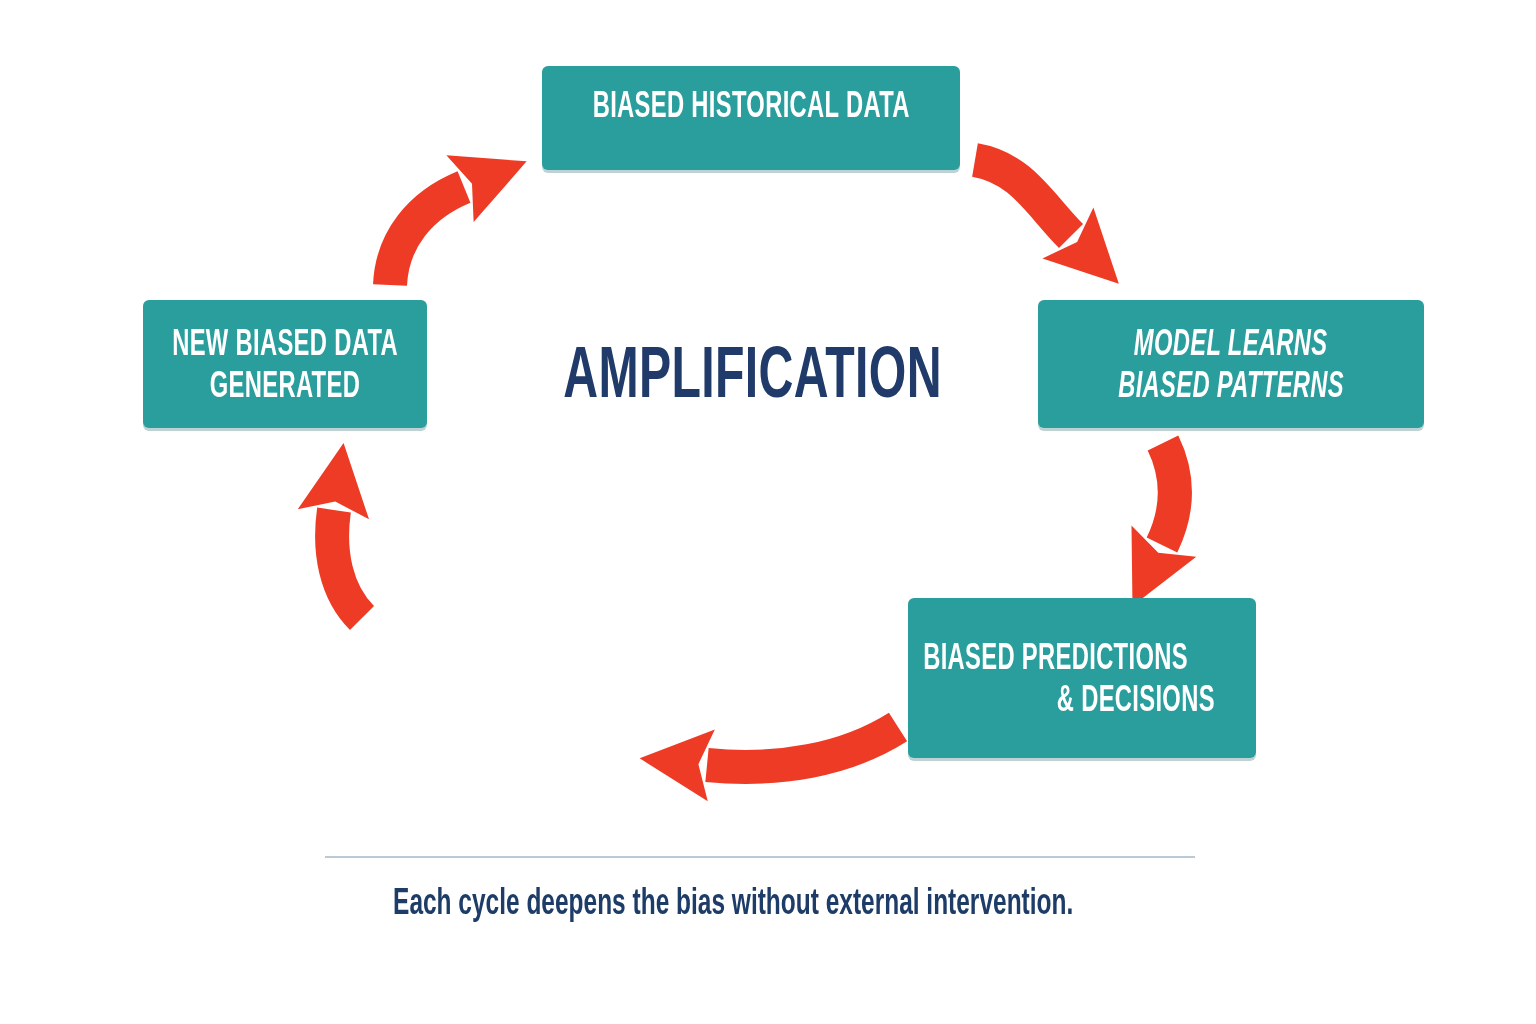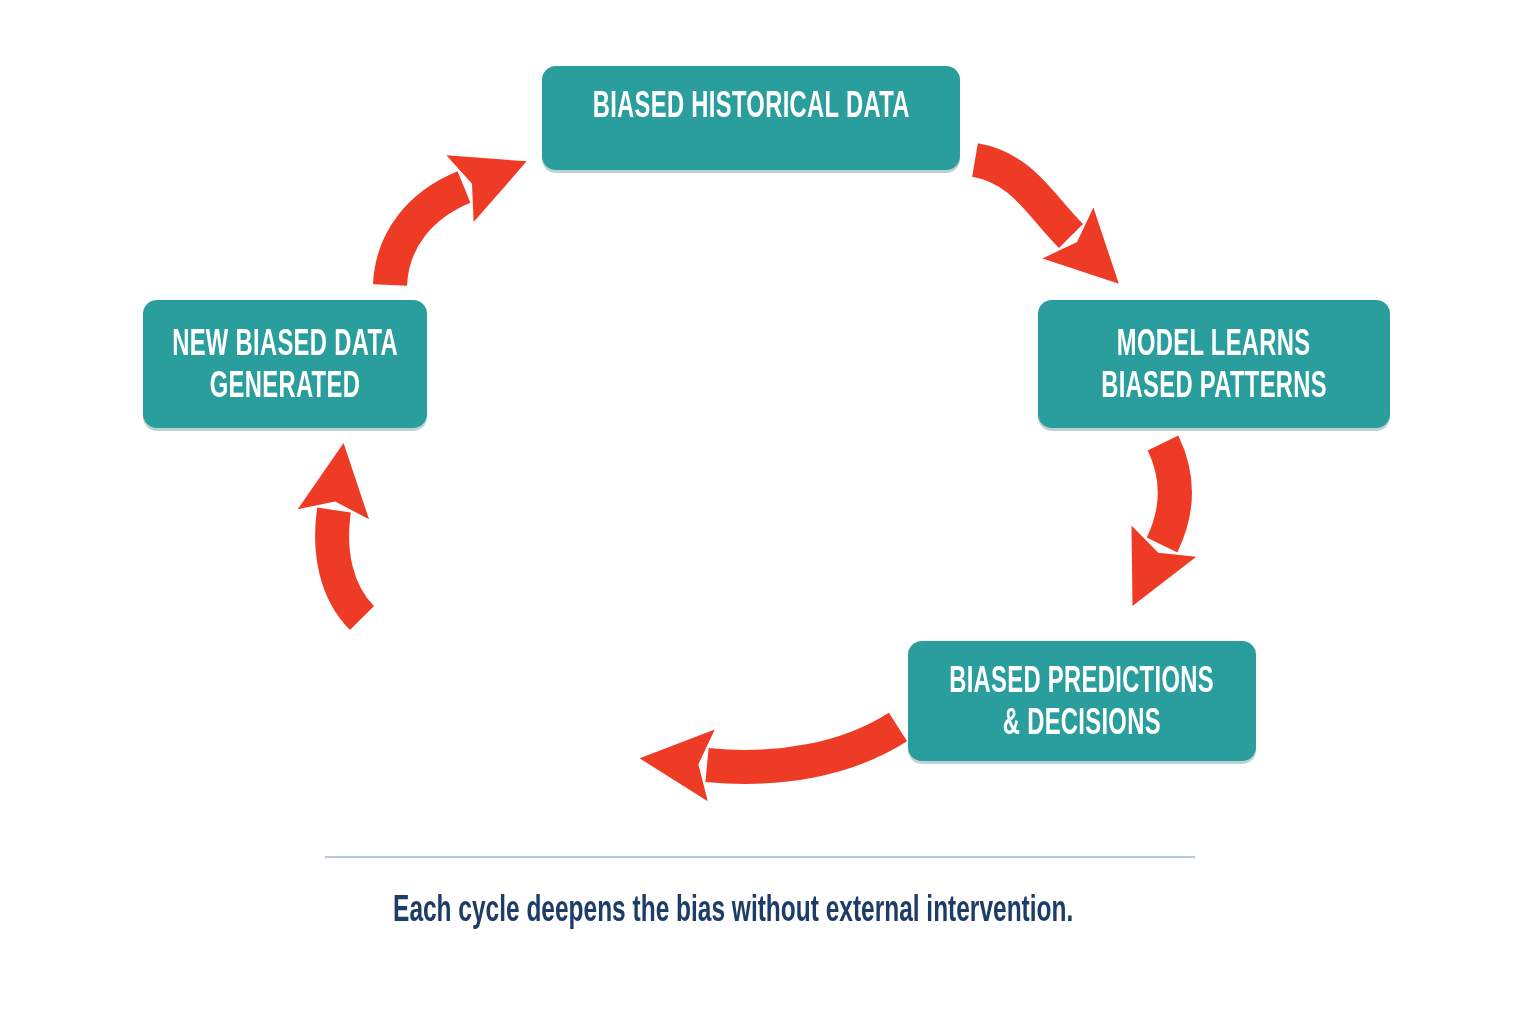--- a/index.html
+++ b/index.html
@@ -2,41 +2,41 @@
 <html><head>
 <meta charset="utf-8">
 <style>
   html,body { margin:0; padding:0; background:#ffffff; }
   .canvas {
     position:relative; width:1536px; height:1024px; background:#ffffff;
     font-family:"Liberation Sans", sans-serif; overflow:hidden;
   }
   .arrows { position:absolute; left:0; top:0; width:1536px; height:1024px; }
   .node {
-    position:absolute; background:#2a9e9d; border-radius:14px;
+    position:absolute; background:#2a9e9d; border-radius:6px;
     display:flex; flex-direction:column; justify-content:center; align-items:center;
     color:#ffffff; font-weight:bold; font-size:36px; line-height:42px;
     box-shadow:0 3px 0 rgba(18,92,92,0.28);
     text-align:center;
   }
   .node .ln { display:inline-block; white-space:nowrap; transform:scaleX(0.66); letter-spacing:0.5px; }
   #node-top          { left:542px; top:66px;  width:418px; height:104px; padding-bottom:26px; box-sizing:border-box; }
-  #node-right        { left:1038px; top:300px; width:352px; height:128px; }
-  #node-bottom-right { left:908px;  top:641px; width:348px; height:120px; }
+  #node-right        { left:1038px; top:300px; width:386px; height:128px;font-style:italic; }
+  #node-bottom-right { left:908px;  top:598px; width:348px; height:160px;align-items:flex-end; }
   #node-bottom-left  { left:282px;  top:633px; width:342px; height:122px; }
   #node-left         { left:143px;  top:300px; width:284px; height:128px; }
   .title {
     position:absolute; left:353px; top:332px; width:800px; text-align:center;
     color:#203a6a; font-weight:bold; font-size:72px; line-height:80px;
   }
   .title .ln { display:inline-block; white-space:nowrap; transform:scaleX(0.67); letter-spacing:0.5px; }
   .divider { position:absolute; left:325px; top:856px; width:870px; height:2px; background:#b9c9d6; }
   .caption {
     position:absolute; left:133px; top:880px; width:1200px; text-align:center;
-    color:#1d3c67; font-weight:bold; font-size:36px; line-height:44px;margin-top:7px;
+    color:#1d3c67; font-weight:bold; font-size:36px; line-height:44px;
   }
   .caption .ln { display:inline-block; white-space:nowrap; transform:scaleX(0.68); }
 </style>
 </head>
 <body>
 
 <div class="canvas">
 
   <svg class="arrows" viewBox="0 0 1536 1024" xmlns="http://www.w3.org/2000/svg">
     <defs>
@@ -65,20 +65,21 @@
     <span class="ln">&amp; DECISIONS</span>
   </div>
 
 
   <div class="node" id="node-left">
     <span class="ln">NEW BIASED DATA</span>
     <span class="ln">GENERATED</span>
   </div>
 
   <div class="title">
+    <div><span class="ln">AMPLIFICATION</span></div>
   </div>
 
   <div class="divider"></div>
 
   <div class="caption">
     <span class="ln">Each cycle deepens the bias without external intervention.</span>
   </div>
 
 </div>
 

